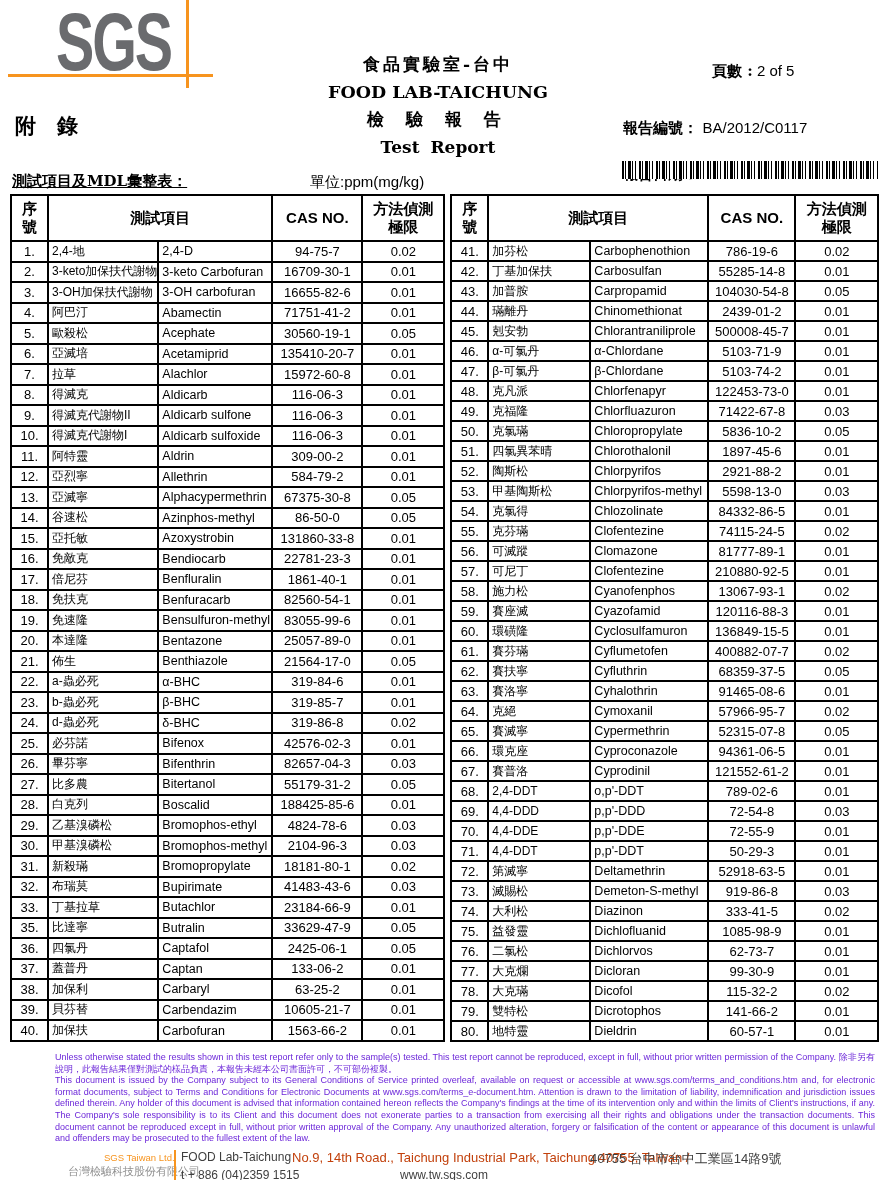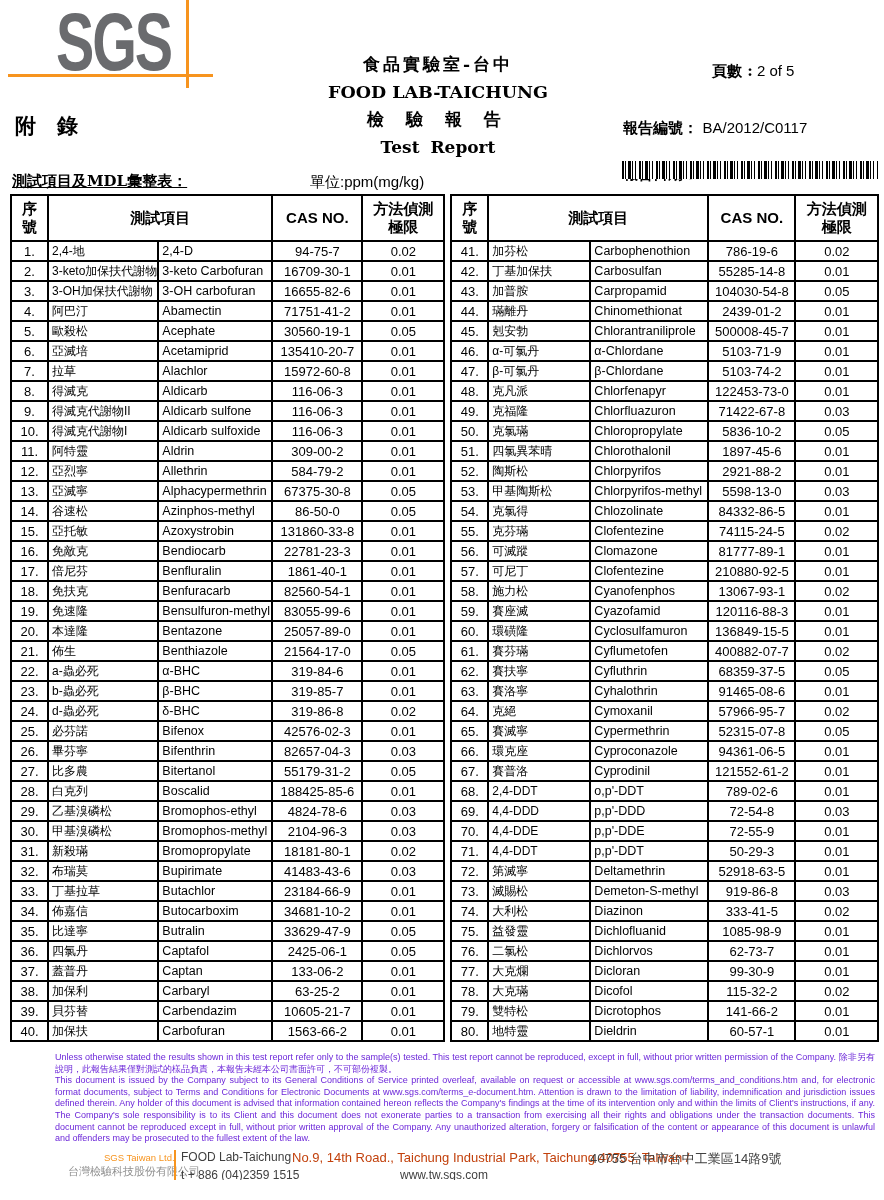--- a/index.html
+++ b/index.html
@@ -393,27 +393,20 @@
           </tr>
 
           <tr>
             <td class="c-no">33.</td>
             <td class="c-zh">丁基拉草</td>
             <td class="c-en">Butachlor</td>
             <td class="c-cas">23184-66-9</td>
             <td class="c-mdl">0.01</td>
           </tr>
 
-          <tr>
-            <td class="c-no">34.</td>
-            <td class="c-zh">佈嘉信</td>
-            <td class="c-en">Butocarboxim</td>
-            <td class="c-cas">34681-10-2</td>
-            <td class="c-mdl">0.01</td>
-          </tr>
 
           <tr>
             <td class="c-no">35.</td>
             <td class="c-zh">比達寧</td>
             <td class="c-en">Butralin</td>
             <td class="c-cas">33629-47-9</td>
             <td class="c-mdl">0.05</td>
           </tr>
 
           <tr>

